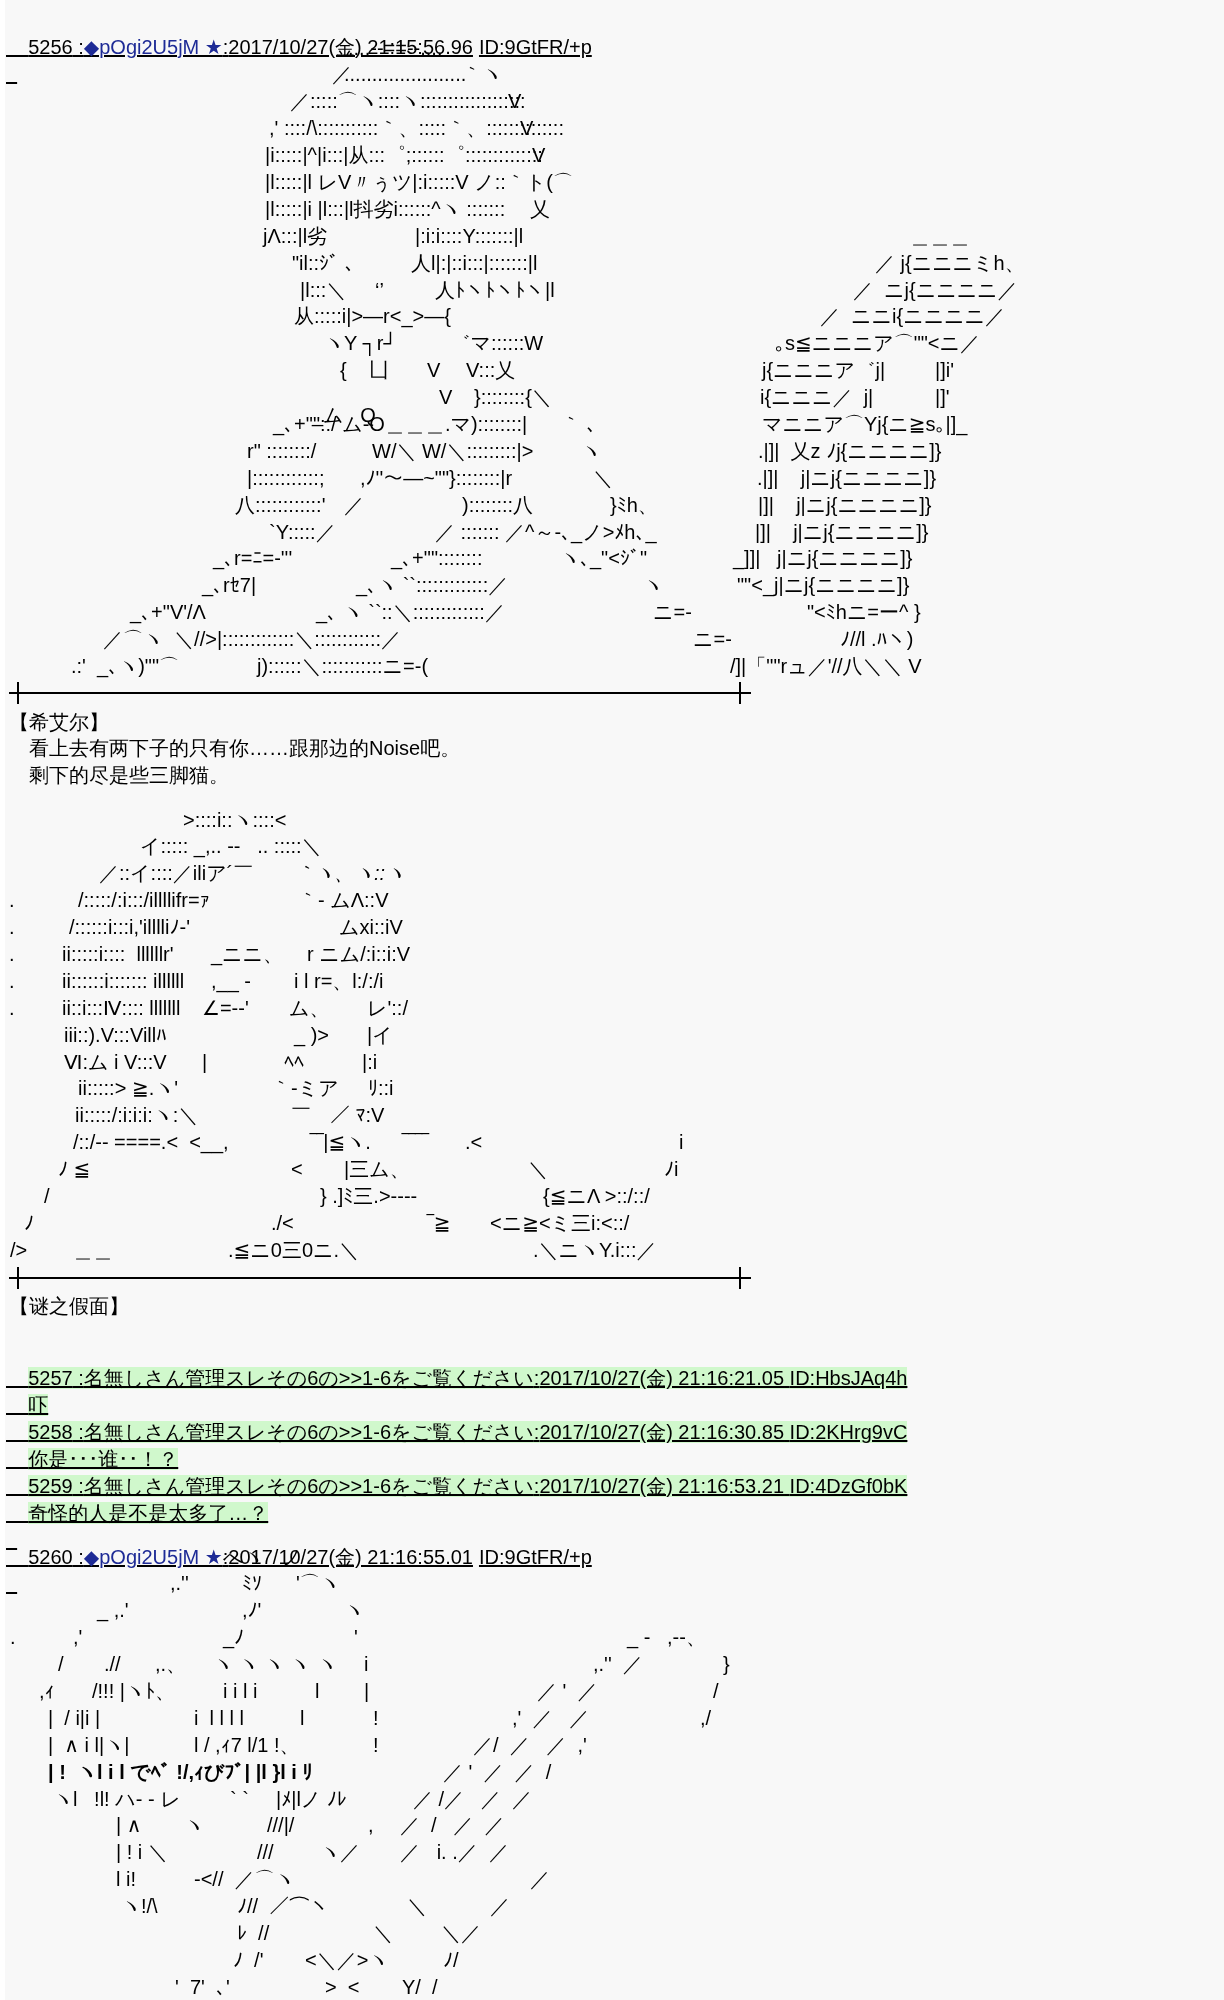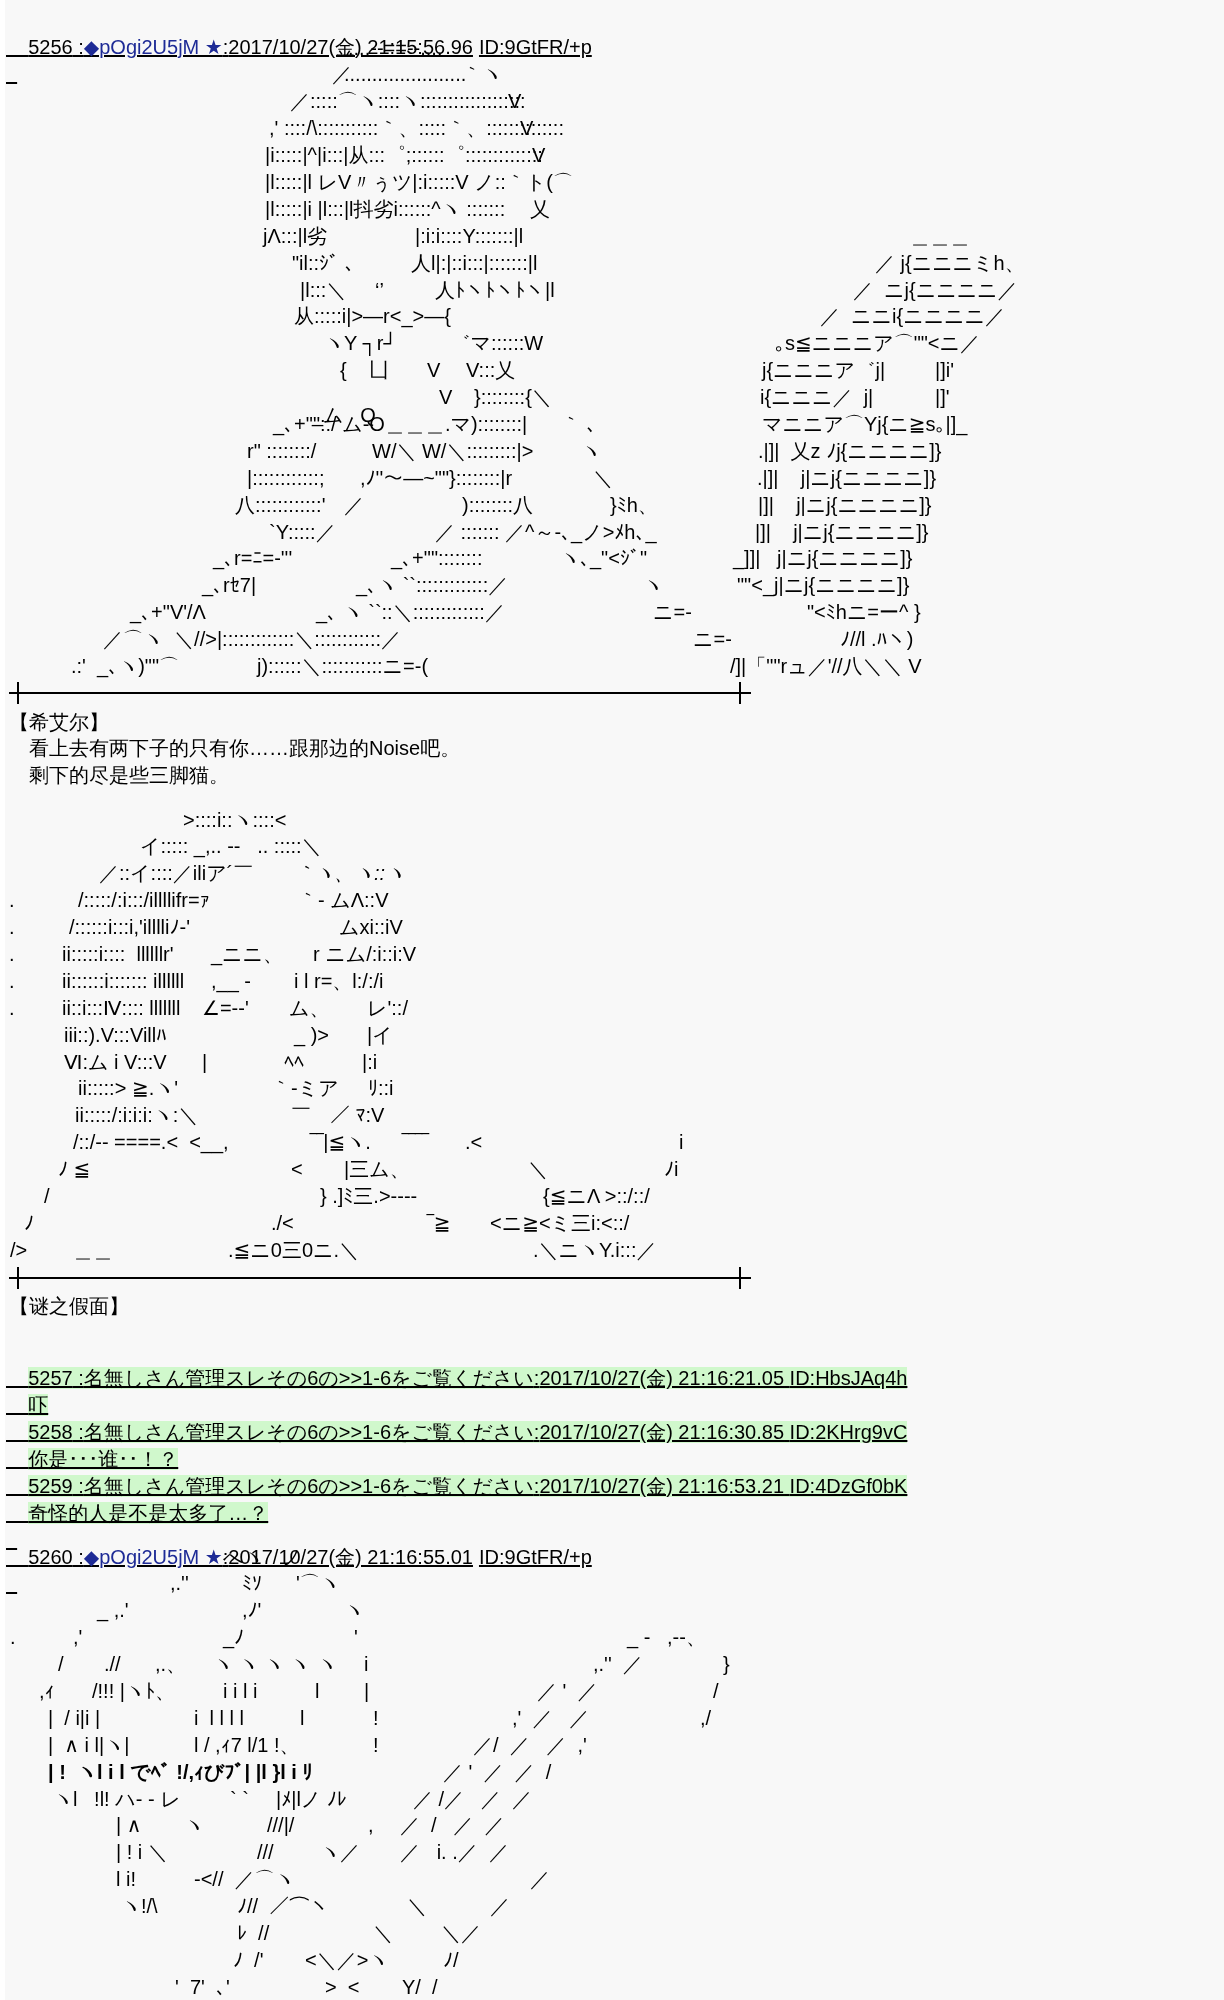--- a/index.html
+++ b/index.html
@@ -187,21 +187,21 @@
       </div>
       <div class="aa-row">
         <span class="seg" style="left: 9px;">.</span>
         <span class="seg" style="left: 69px;">/::::::i:::i,'illlliﾉ‐'</span>
         <span class="seg" style="left: 339px;">ムxi::iV</span>
       </div>
       <div class="aa-row">
         <span class="seg" style="left: 9px;">.</span>
         <span class="seg" style="left: 62px;">ii:::::i::::  llllllr'</span>
         <span class="seg" style="left: 211px;">_ニニ、</span>
-        <span class="seg" style="left: 307px; margin-left: 6px;">r ニム/:i::i:V</span>
+        <span class="seg" style="left: 307px;">r ニム/:i::i:V</span>
       </div>
       <div class="aa-row">
         <span class="seg" style="left: 9px;">.</span>
         <span class="seg" style="left: 62px;">ii::::::i::::::: illllll</span>
         <span class="seg" style="left: 211px;">,__ -</span>
         <span class="seg" style="left: 294px;">i l r=、l:/:/i</span>
       </div>
       <div class="aa-row">
         <span class="seg" style="left: 9px;">.</span>
         <span class="seg" style="left: 62px;">ii::i:::Ⅳ:::: lllllll</span>

